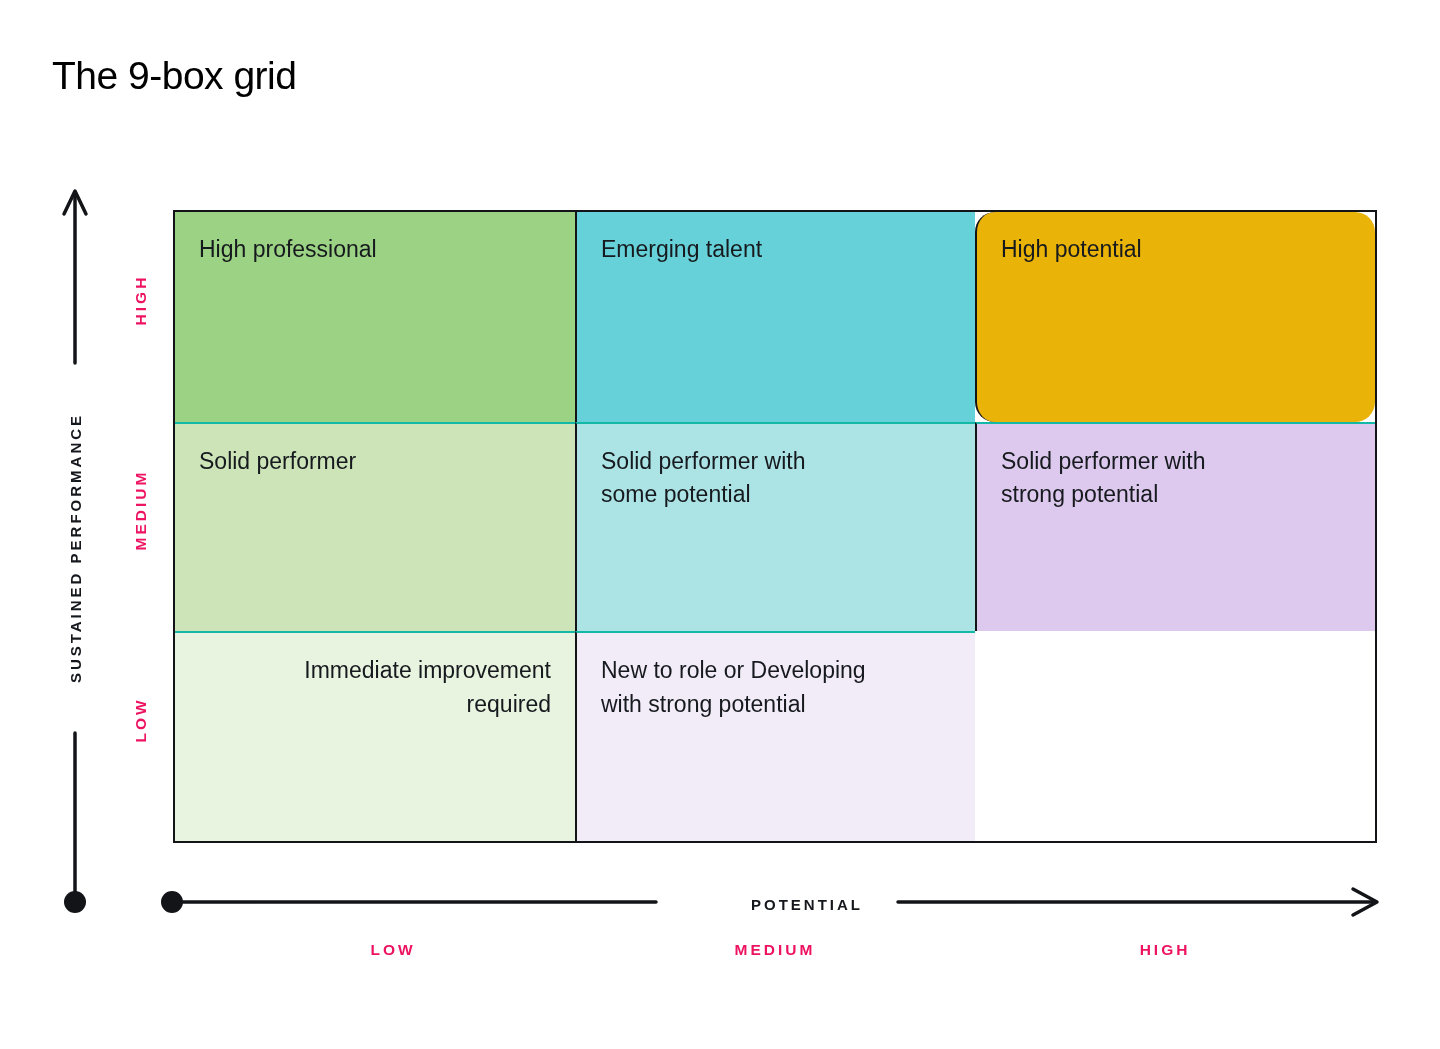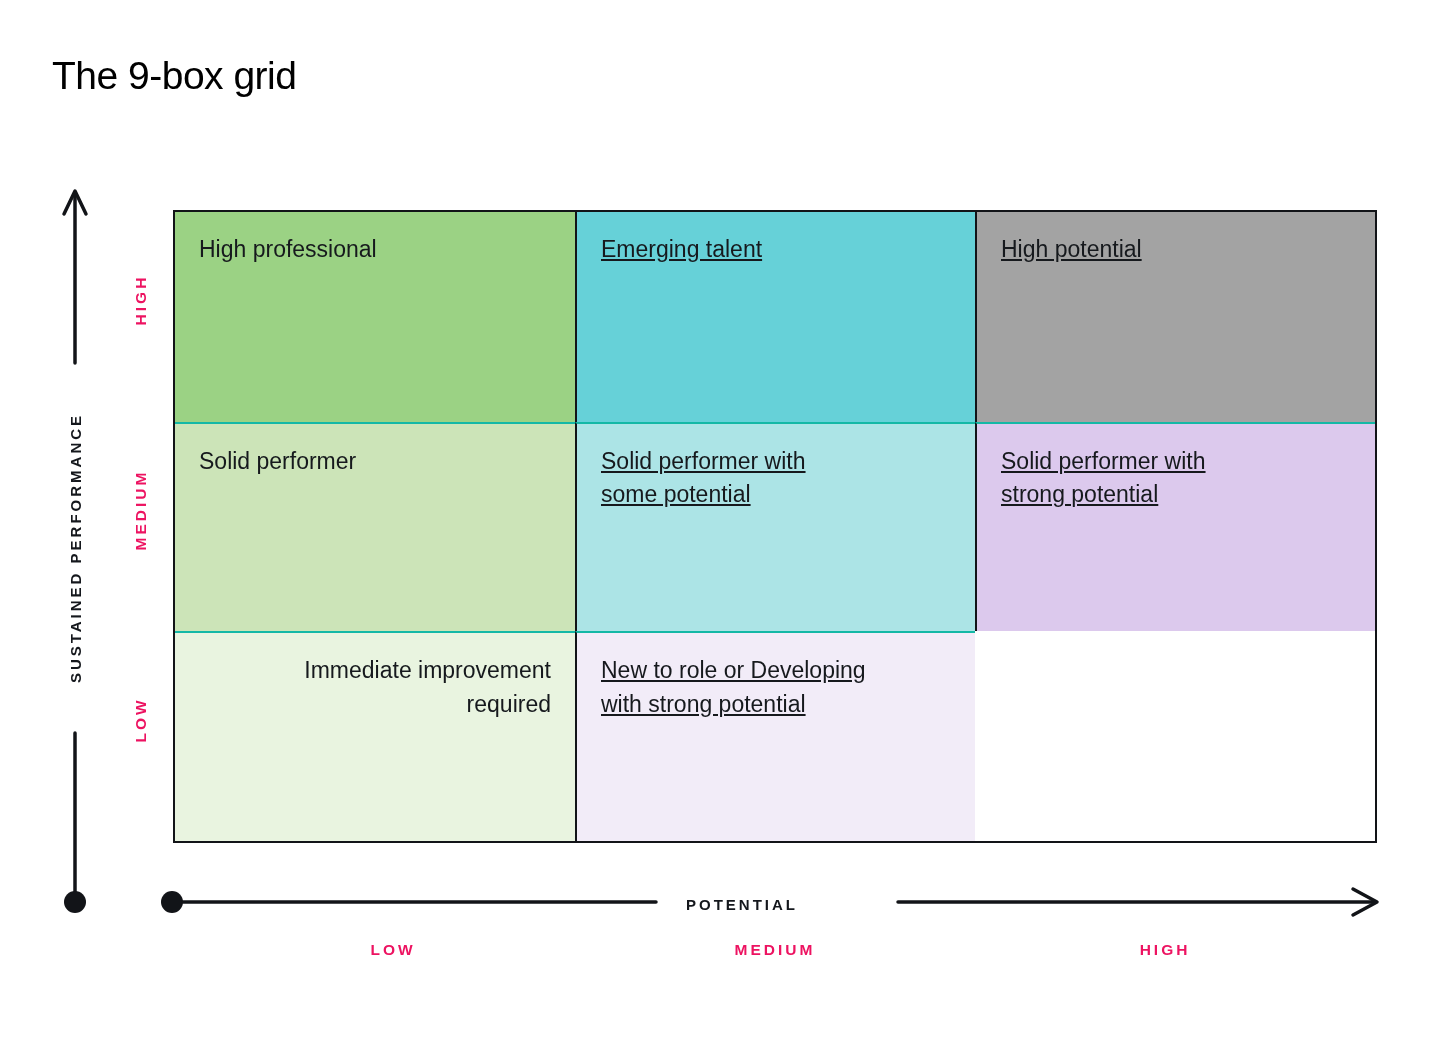--- a/index.html
+++ b/index.html
@@ -40,21 +40,21 @@
     box-sizing:border-box;
     margin-top:16px;
   }
   .cell{
     padding:21px 24px;
     font-size:23px;line-height:1.45;
     color:#16191d;
     white-space:pre-line;
     box-sizing:border-box;
   }
-  .cell:nth-child(3n+2),.cell:nth-child(3n){border-left:2px solid #121418;text-decoration:underline;}
+  .cell:nth-child(3n+2),.cell:nth-child(3n){border-left:2px solid #121418;}
   .cell:nth-child(n+4){border-top:2px solid #14b8a6;}
 </style>
 </head>
 <body>
 
 <div class="canvas">
 
   <h1 class="page-title">The 9-box grid</h1>
 
   <svg class="axis-svg" width="1440" height="1049" viewBox="0 0 1440 1049">
@@ -71,32 +71,32 @@
   </svg>
 
   <div class="axis-label vertical" style="left:75px;top:548px;">SUSTAINED PERFORMANCE</div>
   <div class="tick vertical" style="left:141px;top:300px;">HIGH</div>
   <div class="tick vertical" style="left:141px;top:510px;">MEDIUM</div>
   <div class="tick vertical" style="left:141px;top:720px;">LOW</div>
 
   <div class="grid">
     <div class="cell" style="background: rgb(155, 210, 132);">High professional</div>
     <div class="cell" style="background: rgb(102, 209, 216);">Emerging talent</div>
-    <div class="cell" style="background: #a3a3a3;">High potential</div>
+    <div class="cell" style="background: #eab308; border-radius: 20px;">High potential</div>
 
     <div class="cell" style="background: rgb(204, 228, 184);">Solid performer</div>
     <div class="cell" style="background: rgb(172, 228, 230);">Solid performer with
 some potential</div>
     <div class="cell" style="background: rgb(220, 201, 237);">Solid performer with
 strong potential</div>
 
     <div class="cell" style="background: rgb(233, 244, 224); text-align: right;">Immediate improvement
 required</div>
     <div class="cell" style="background: rgb(242, 236, 248);">New to role or Developing
 with strong potential</div>
   </div>
 
-  <div class="axis-label horizontal" style="left:742px;top:904px;">POTENTIAL</div>
+  <div class="axis-label horizontal" style="left:807px;top:904px;">POTENTIAL</div>
   <div class="tick horizontal" style="left:393px;top:950px;">LOW</div>
   <div class="tick horizontal" style="left:775px;top:950px;">MEDIUM</div>
   <div class="tick horizontal" style="left:1165px;top:950px;">HIGH</div>
 
 </div>
 
 </body></html>

